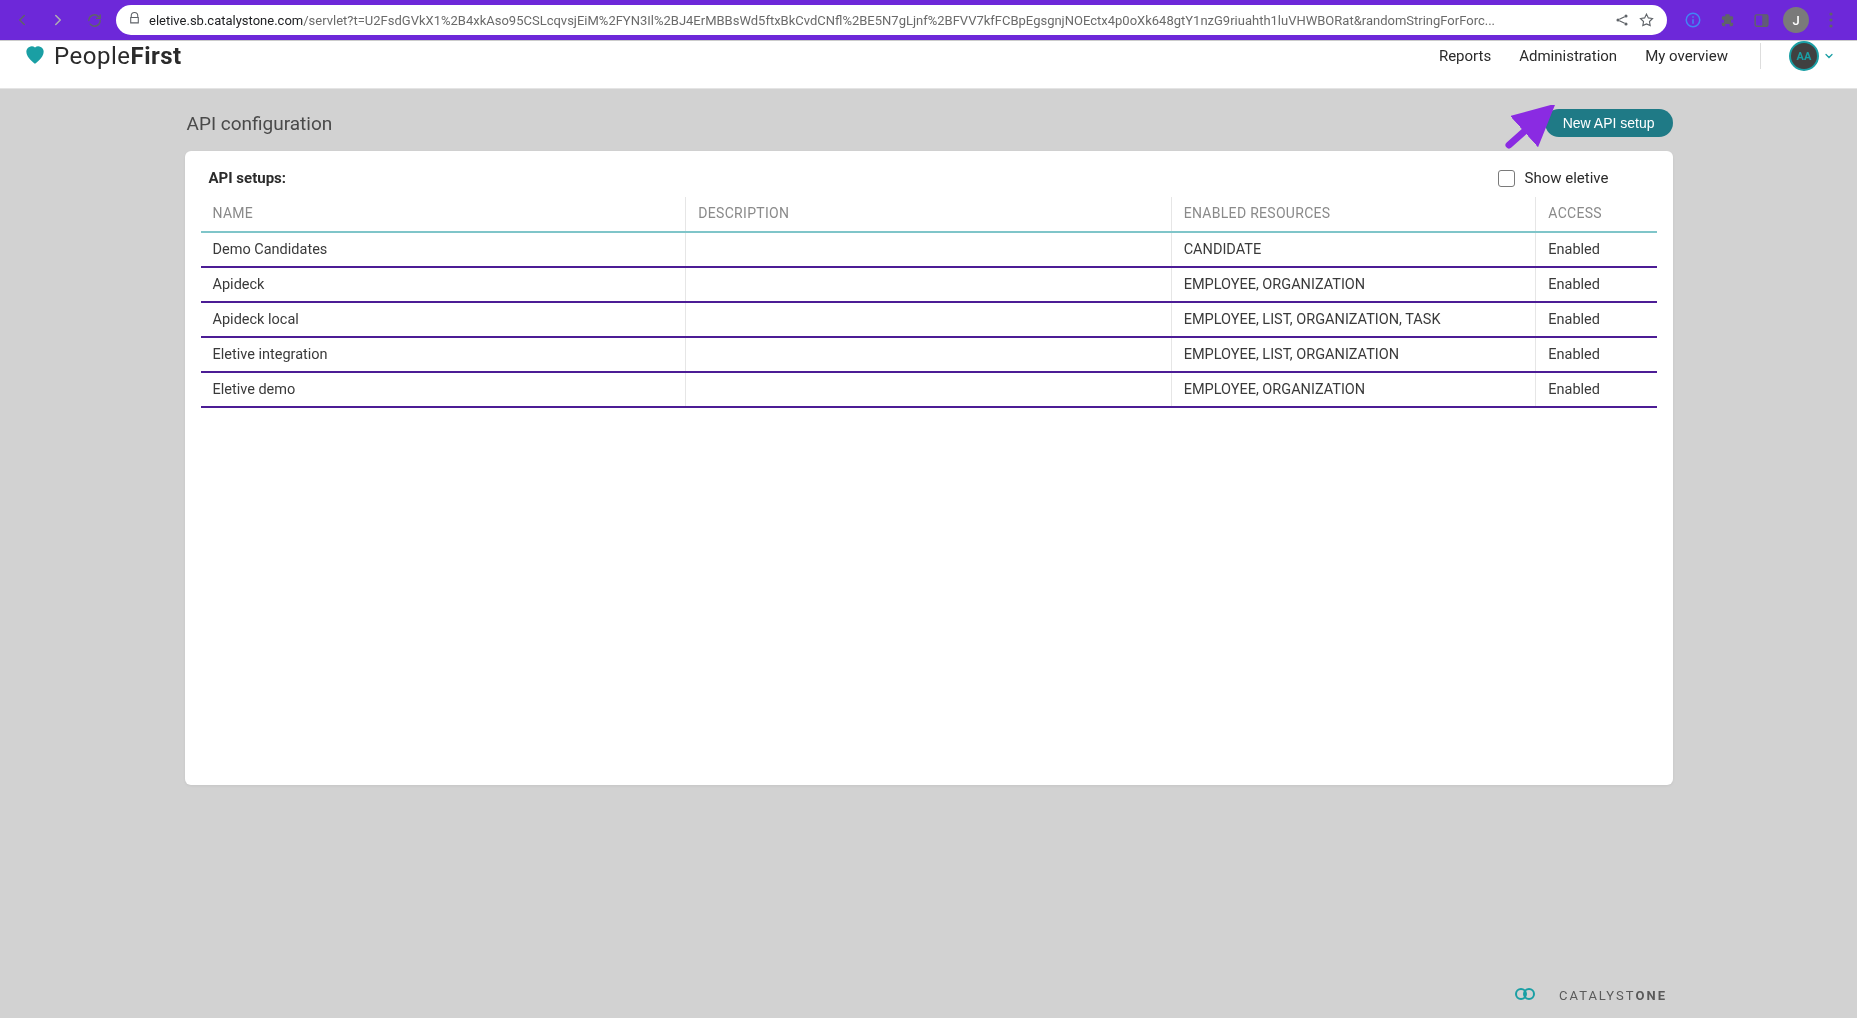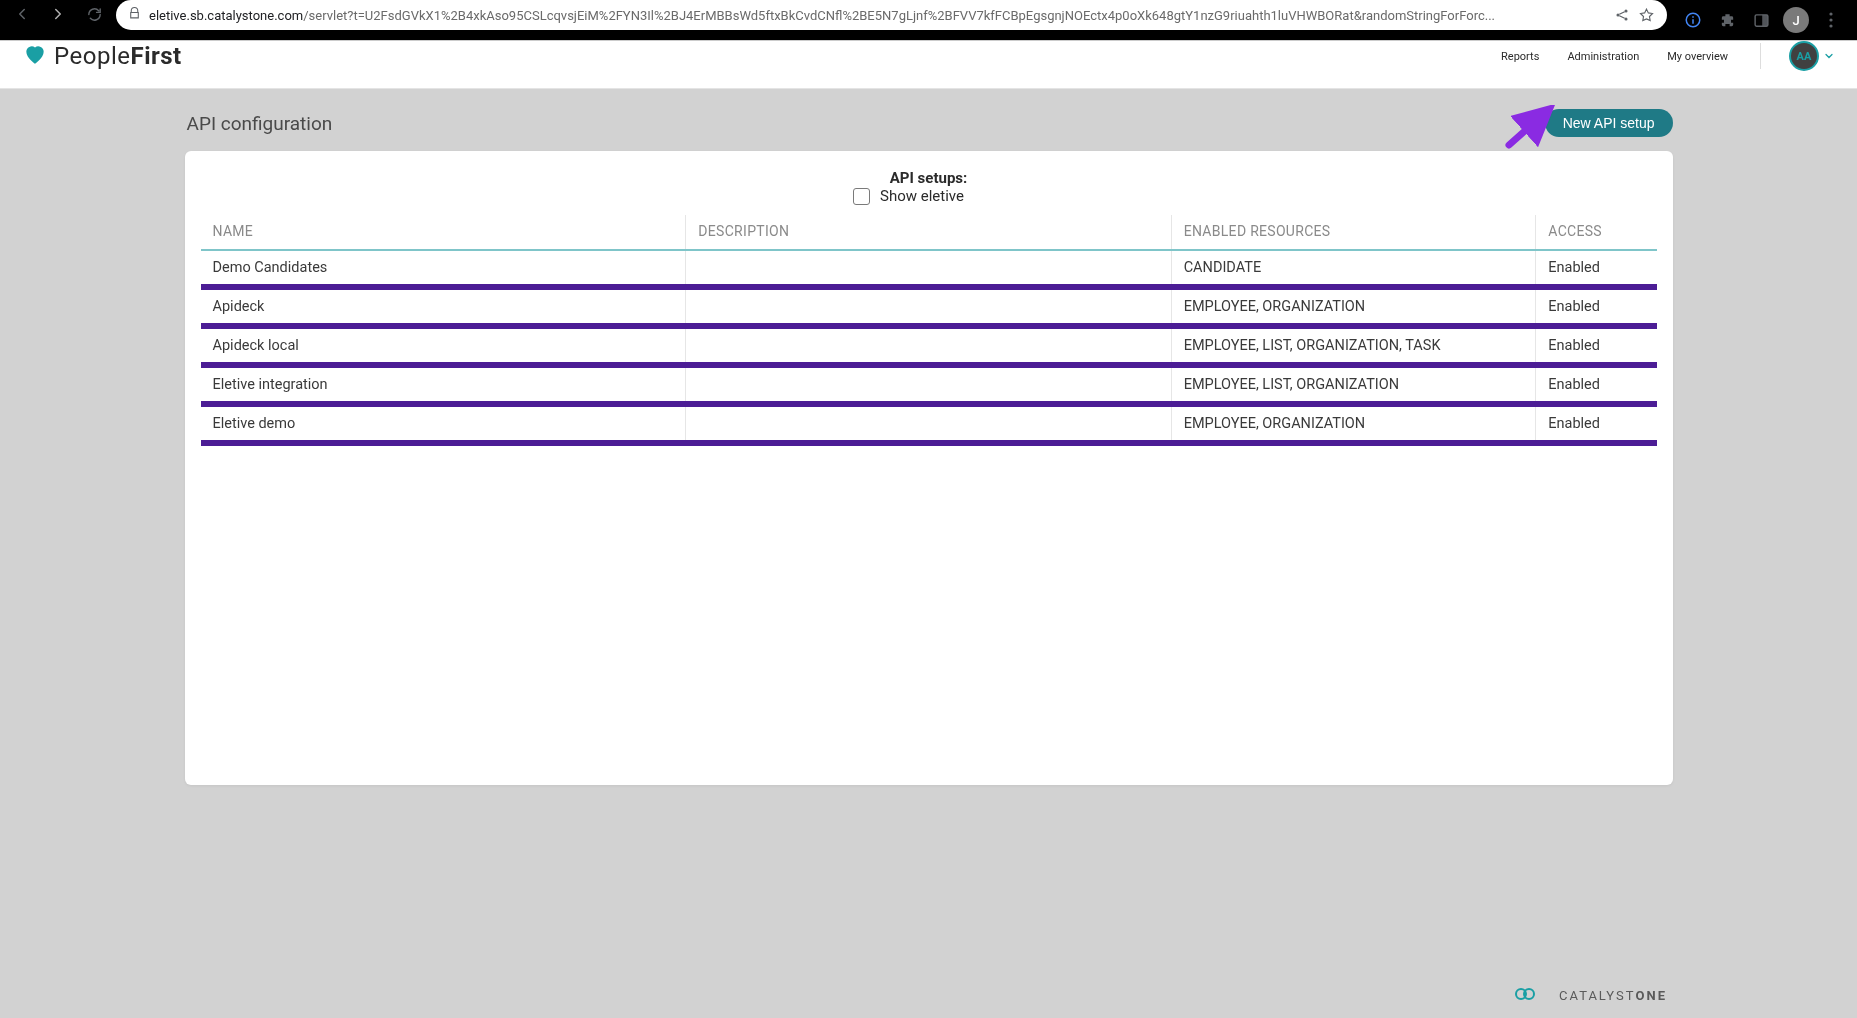--- a/index.html
+++ b/index.html
@@ -7,22 +7,23 @@
     font-family: -apple-system, BlinkMacSystemFont, "Segoe UI", Roboto, Arial, sans-serif;
     background: #f0f0f0;
     width: 1857px;
     height: 1018px;
     overflow: hidden;
   }
 
   
   .browser-chrome {
     height: 41px;
-    background: #000000;
+    background: #6d28d9;
     display: flex;
+    align-items: center;
     padding: 0 8px;
     gap: 8px;
     border-bottom: 1px solid #ccc;
   }
   .nav-arrow {
     width: 28px; height: 28px;
     display: flex; align-items: center; justify-content: center;
     color: #5f6368;
     cursor: pointer;
     border-radius: 50%;
@@ -63,21 +64,21 @@
     justify-content: space-between;
     padding: 0 22px 0 22px;
     border-bottom: 1px solid #e4e4e4;
   }
   .logo-block { display:flex; align-items:center; gap:6px; }
   .logo-heart { color:#1a9fa4; }
   .brand { font-size:24px; font-weight:400; color:#2b2b2b; letter-spacing:0.5px; }
   .brand .first { font-weight:700; }
 
   .nav-right { display:flex; align-items:center; gap:28px; }
-  .nav-link { font-size:11px; color:#2b2b2b; cursor:pointer; }
+  .nav-link { font-size:15px; color:#2b2b2b; cursor:pointer; }
   .nav-divider { width:1px; height:26px; background:#ddd; margin-left:4px; }
   .user-chip {
     display:flex; align-items:center; gap:4px; cursor:pointer;
   }
   .user-badge {
     width:30px;height:30px;border-radius:50%;border:2px solid #1a9fa4;
     background:#404040;color:#1a9fa4;font-size:11px;font-weight:700;
     display:flex;align-items:center;justify-content:center;
   }
   .user-chevron { color:#1a9fa4; }
@@ -103,34 +104,33 @@
   .card {
     width:1488px; margin:0 auto;
     background:#fff; border-radius:6px;
     box-shadow:0 1px 3px rgba(0,0,0,0.06);
     min-height:634px;
     padding:18px 0 20px 0;
   }
   .card-head {
     display:flex; align-items:center; justify-content:space-between;
     padding:0 24px 10px 24px;
-    flex-direction:column;
   }
   .setups-label { font-size:15px; font-weight:700; color:#2b2b2b; }
   .show-deleted { display:flex; align-items:center; gap:10px; font-size:15px; color:#2b2b2b; cursor:pointer; padding-right:40px; }
   .checkbox { width:17px;height:17px;border:1.5px solid #7a7a7a;border-radius:3px;background:#fff; }
 
   table { width:calc(100% - 32px); margin:0 16px; border-collapse:collapse; }
   thead tr { border-bottom:2px solid #7fc5c9; }
   th {
     text-align:left; font-weight:400; font-size:14px; color:#8a8a8a;
     padding:8px 12px 10px 12px; letter-spacing:0.3px;
   }
   th:not(:first-child), td:not(:first-child) { border-left:1px solid #e6e6e6; }
-  tbody tr { border-bottom:6px solid #4c1d95; }
+  tbody tr { border-bottom:2px solid #4c1d95; }
   td { padding:8px 12px; font-size:14.5px; color:#3a3a3a; }
   .col-name { width:362px; }
   .col-desc { width:362px; }
   .col-res  { width:272px; }
   .col-acc  { width:90px; }
 
   .footer-brand {
     position:absolute; right:190px; bottom:14px;
     display:flex; align-items:center; gap:23px; color:#5a5a5a;
     font-size:13px; letter-spacing:2px;

